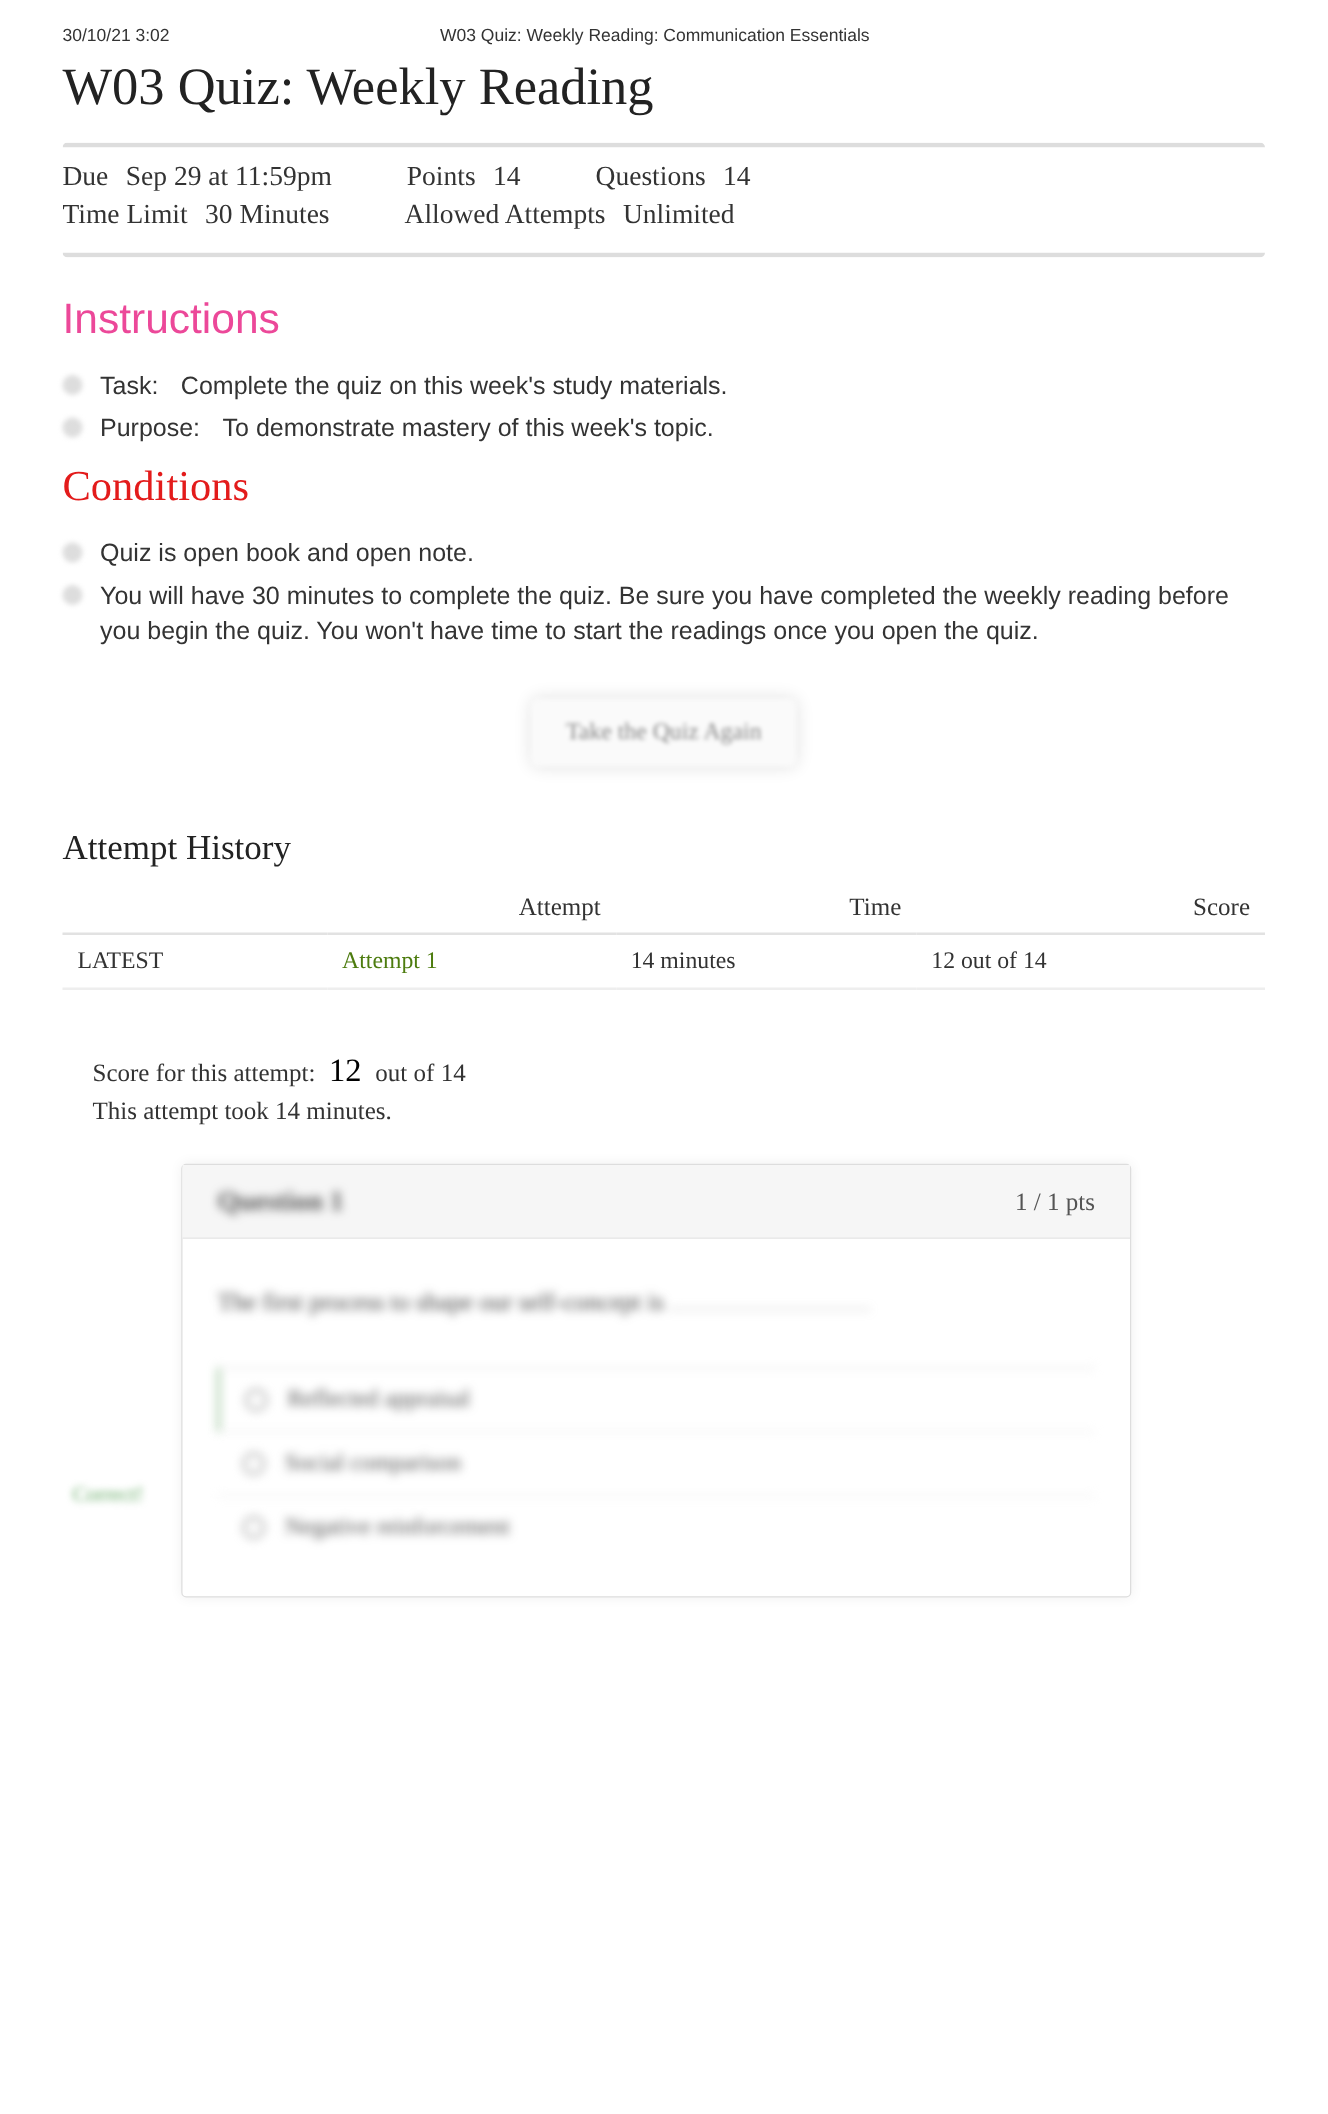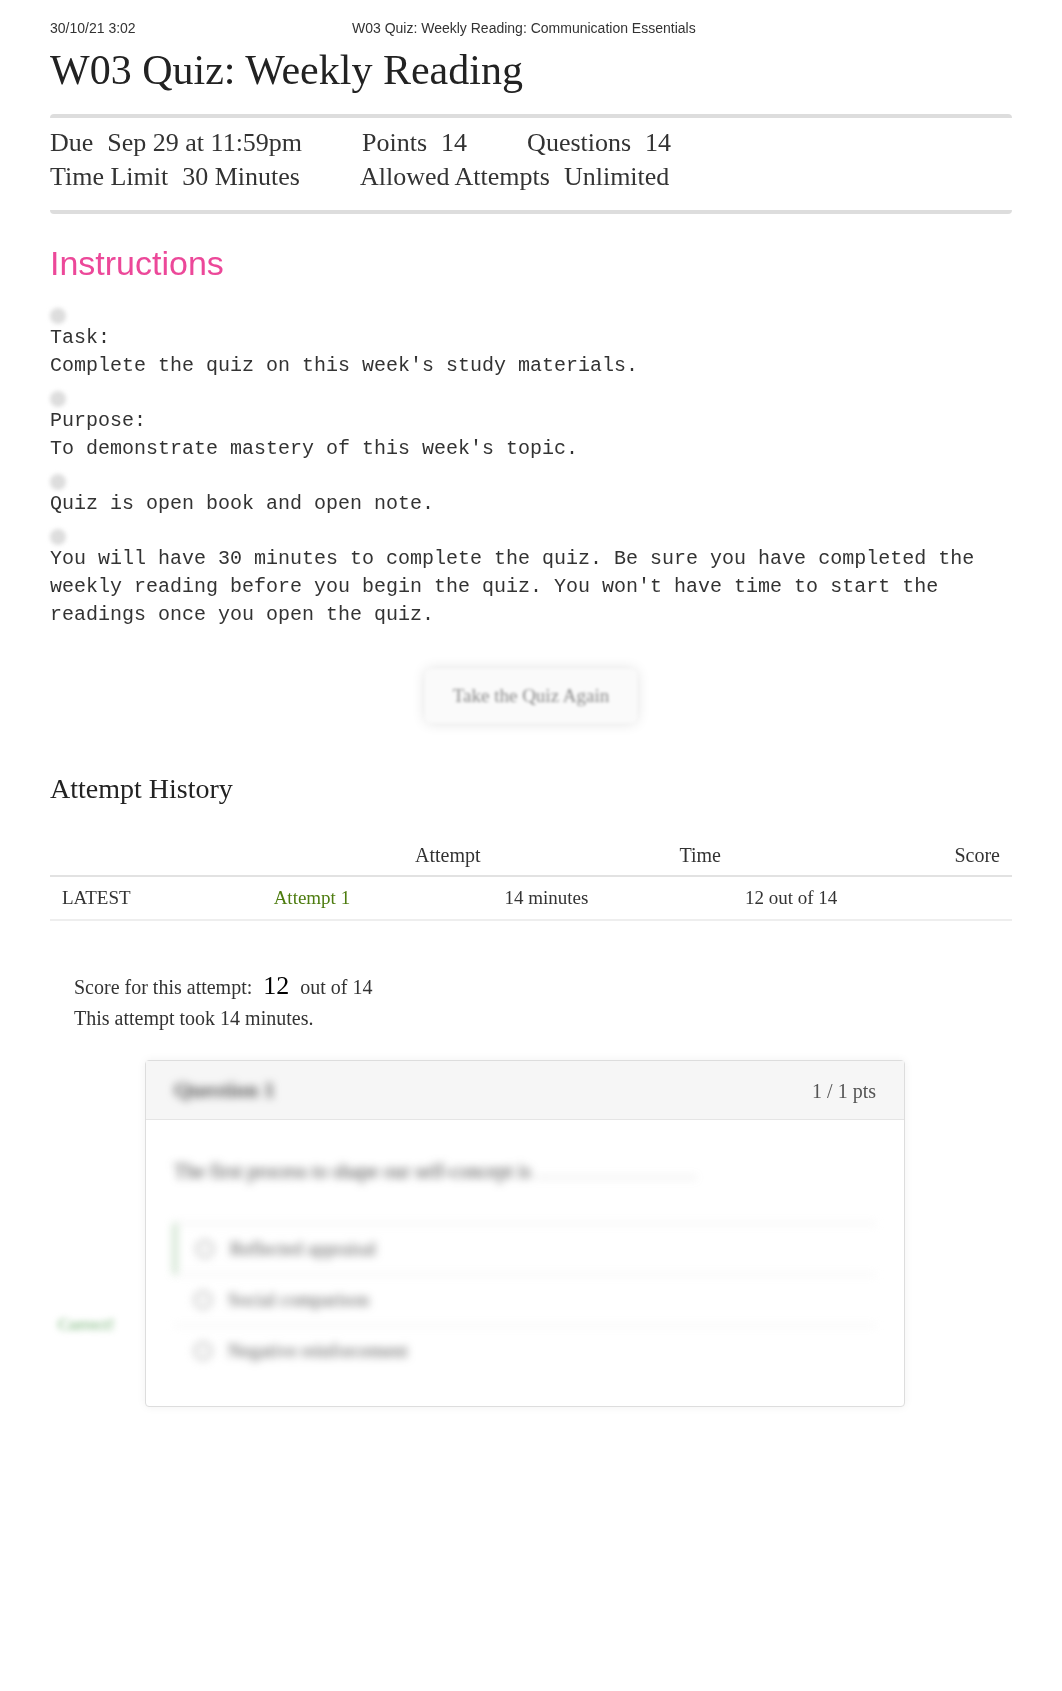--- a/index.html
+++ b/index.html
@@ -41,21 +41,21 @@
     .meta-bar {
       border-top: 4px solid #ddd;
       border-bottom: 4px solid #ddd;
       padding: 10px 0 14px 0;
       margin-bottom: 30px;
       border-radius: 4px;
     }
     .meta-row {
       display: flex;
       flex-wrap: wrap;
-      font-size: 26px;
+      font-size: 22px;
       color: #333;
       font-family: Georgia, "Times New Roman", serif;
     }
     .meta-item {
       margin-right: 60px;
       margin-bottom: 4px;
       display: flex;
       gap: 14px;
     }
     .meta-label {
@@ -83,23 +83,22 @@
       list-style: none;
       padding-left: 0;
       margin-bottom: 6px;
     }
     .bullet-list li {
       display: flex;
       align-items: flex-start;
       font-size: 20px;
       color: #333;
       margin-bottom: 6px;
-      font-family: Liberation Mono, monospace;
+      font-family: Liberation Sans, sans-serif;
       line-height: 1.4;
-      flex-direction: column;
     }
     .bullet-dot {
       width: 16px;
       height: 16px;
       border-radius: 50%;
       background: #ddd;
       flex: 0 0 auto;
       margin-top: 5px;
       margin-right: 14px;
       filter: blur(2px);
@@ -121,21 +120,21 @@
       border-radius: 6px;
       box-shadow: 0 0 14px rgba(0,0,0,0.12);
       cursor: pointer;
       font-family: Georgia, "Times New Roman", serif;
       filter: blur(1.5px);
     }
     .attempt-heading {
       font-size: 28px;
       color: #222;
       font-weight: normal;
-      margin-bottom: 31px;
+      margin-bottom: 12px;
       font-family: Georgia, "Times New Roman", serif;
     }
     .attempt-table {
       width: 100%;
       border-collapse: collapse;
       font-family: Georgia, "Times New Roman", serif;
     }
     .attempt-table th {
       text-align: right;
       font-weight: normal;
@@ -291,20 +290,21 @@
       <span class="li-label">Task:</span>
       <span>Complete the quiz on this week's study materials.</span>
     </li>
     <li>
       <span class="bullet-dot"></span>
       <span class="li-label">Purpose:</span>
       <span>To demonstrate mastery of this week's topic.</span>
     </li>
   </ul>
 
+  <h2 class="conditions-heading">Conditions</h2>
   <ul class="bullet-list">
     <li>
       <span class="bullet-dot"></span>
       <span>Quiz is open book and open note.</span>
     </li>
     <li>
       <span class="bullet-dot"></span>
       <span>You will have 30 minutes to complete the quiz. Be sure you have completed the weekly reading before you begin the quiz. You won't have time to start the readings once you open the quiz.</span>
     </li>
   </ul>

